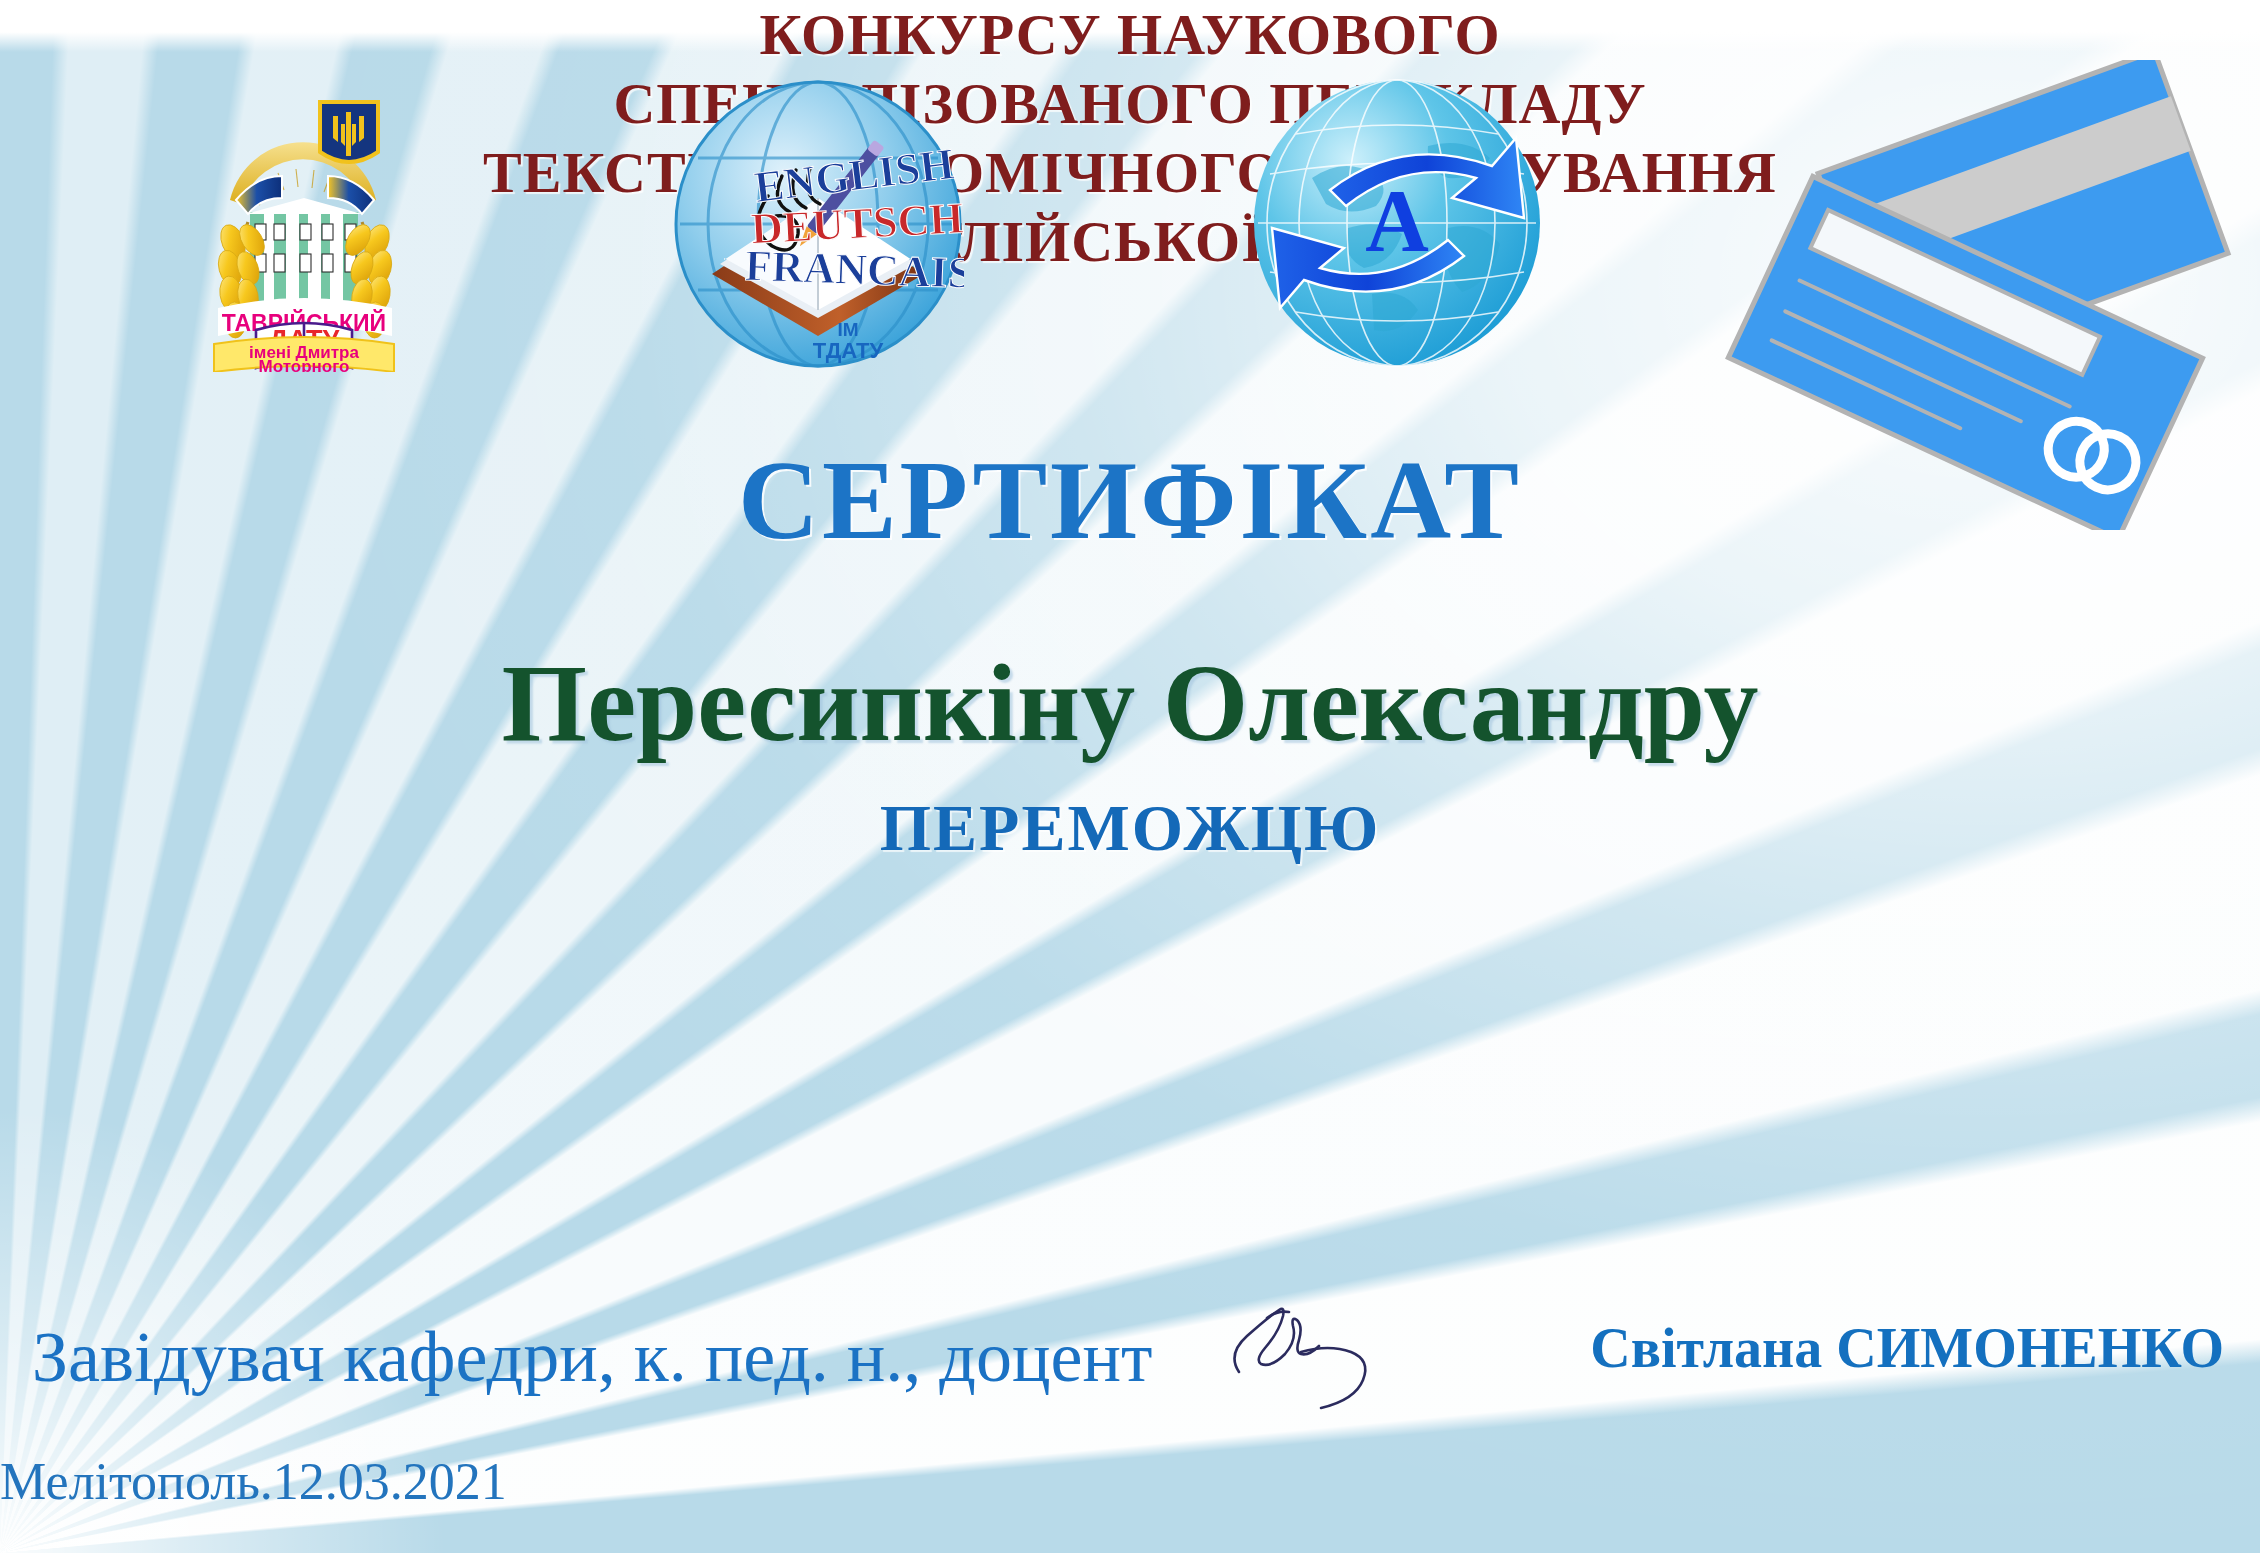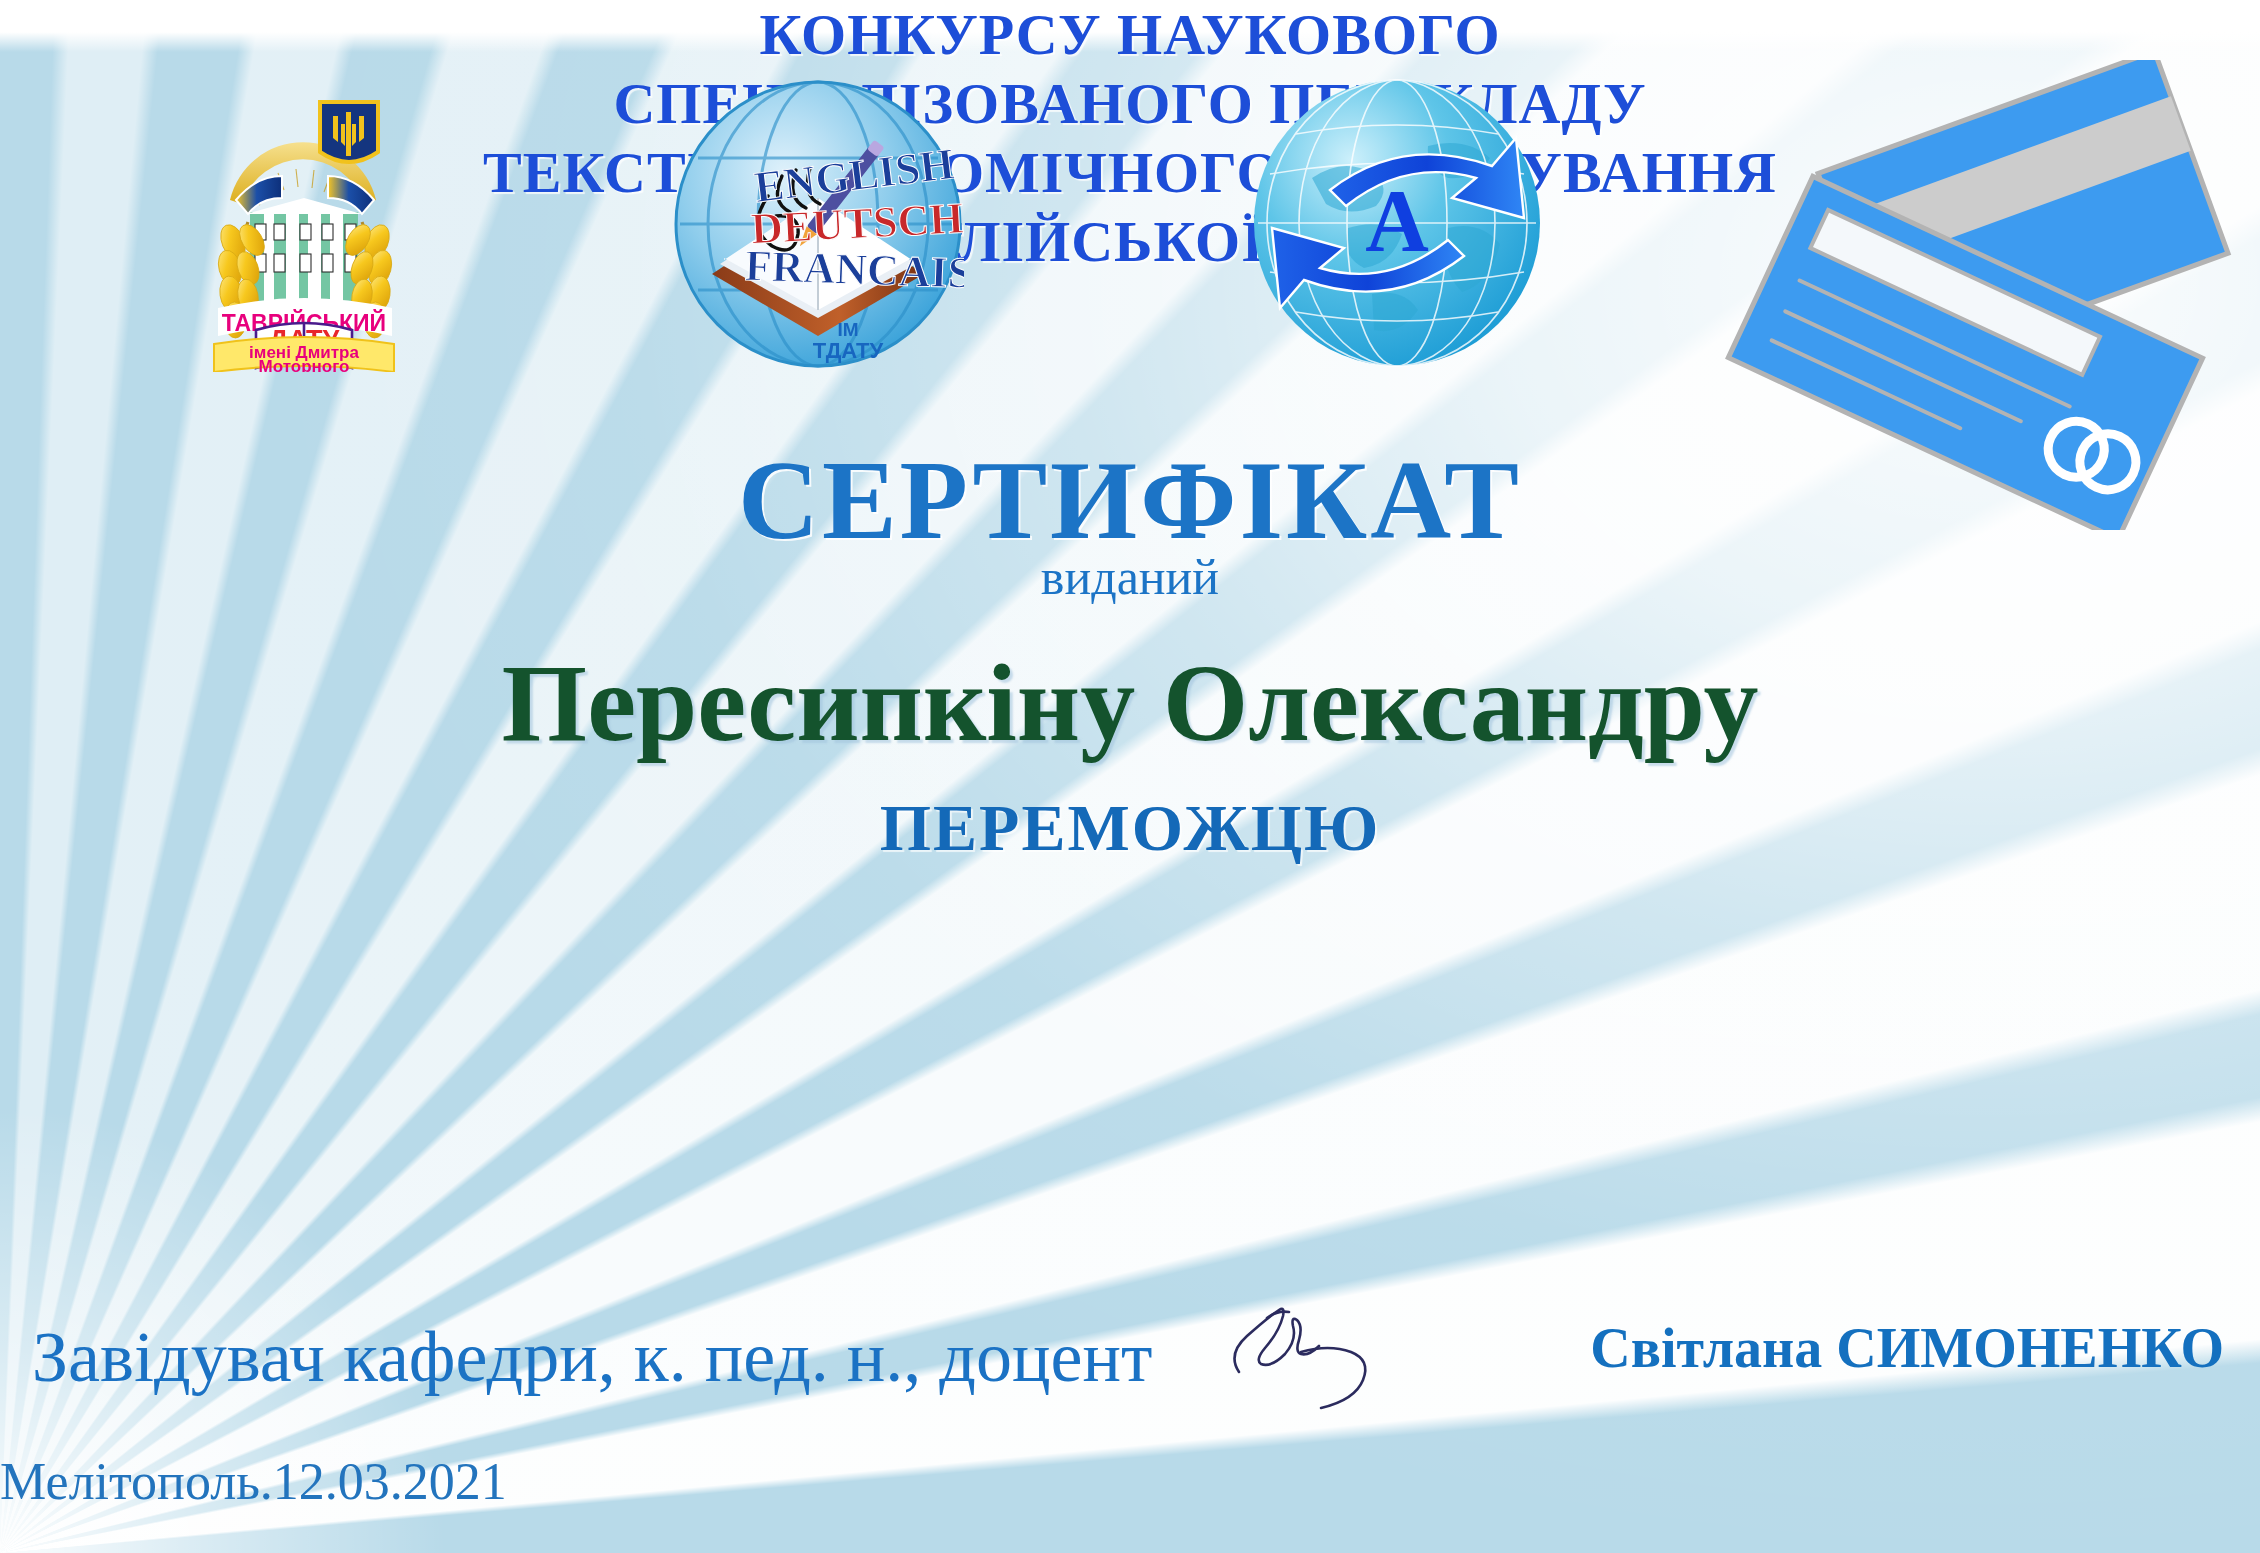--- a/index.html
+++ b/index.html
@@ -107,21 +107,21 @@
   #recipient-name{
     top:640px;font-size:110px;font-weight:bold;color:#14532d;
     text-shadow:3px 3px 2px rgba(160,195,220,0.55);
   }
   #award-role{
     top:790px;font-size:66px;font-weight:bold;color:#1469b8;
     letter-spacing:2px;
     text-shadow:2px 2px 1px rgba(255,255,255,0.7);
   }
   #competition{
-    top:925px;width:100%;left:0;text-align:center;color:#1d4ed8;
+    top:925px;width:100%;left:0;text-align:center;color:#7f1d1d;
   }
   #competition .cline{
     font-size:58px;font-weight:bold;letter-spacing:1px;line-height:1.19;
     text-shadow:2px 2px 1px rgba(255,255,255,0.75);
     white-space:nowrap;
   }
 
   
   .sigrow{position:absolute;top:1316px;left:0;width:2260px;height:90px;}
   #signer-title{
@@ -355,21 +355,20 @@
         </g>
         <g fill="none" stroke="#ffffff" stroke-width="9">
           <circle cx="414" cy="336" r="28"></circle>
           <circle cx="448" cy="334" r="28"></circle>
         </g>
       </g>
     </svg>
 
     <div class="tx" id="title-certificate">СЕРТИФІКАТ</div>
 
-    <div class="tx" id="title-sub">виданий</div>
 
     <div class="tx" id="recipient-name">Пересипкіну Олександру</div>
 
     <div class="tx" id="award-role">ПЕРЕМОЖЦЮ</div>
 
     <div id="competition">
       <div class="cline">КОНКУРСУ НАУКОВОГО</div>
       <div class="cline">СПЕЦІАЛІЗОВАНОГО ПЕРЕКЛАДУ</div>
       <div class="cline">ТЕКСТІВ ЕКОНОМІЧНОГО СПРЯМУВАННЯ</div>
       <div class="cline">З АНГЛІЙСЬКОЇ МОВИ</div>

